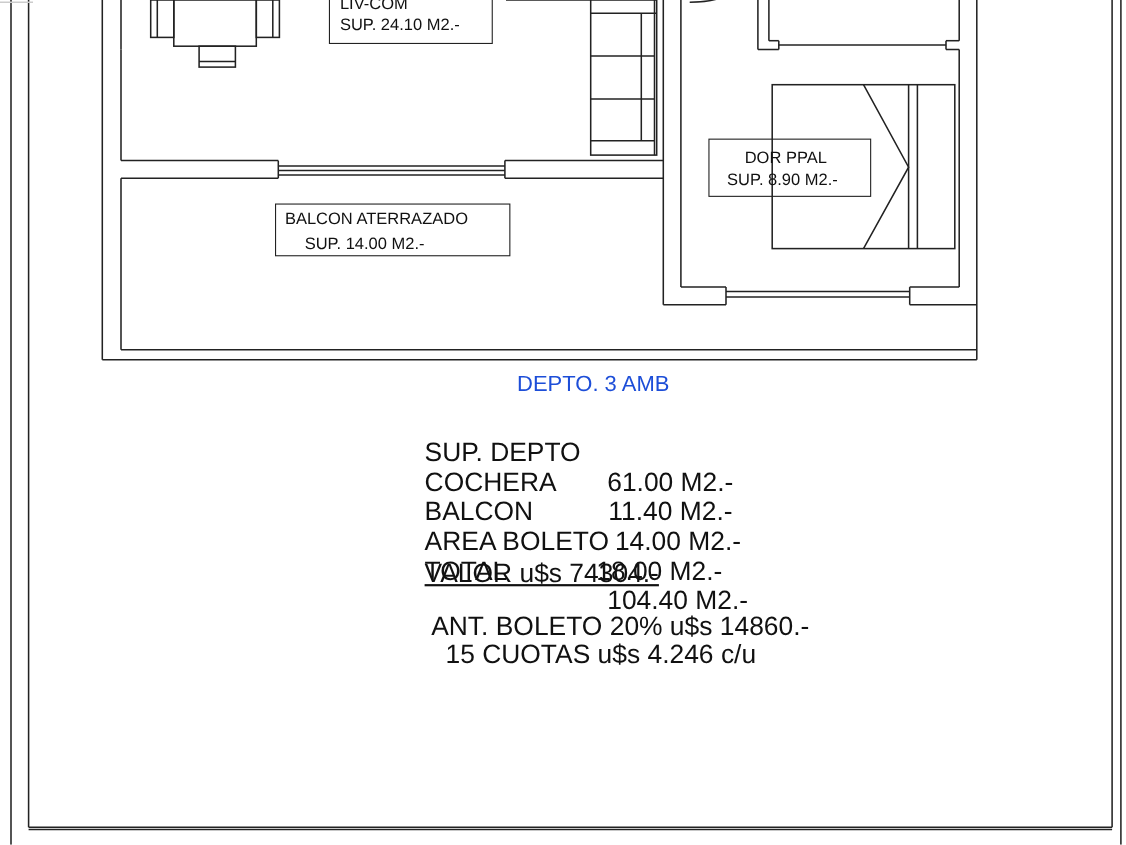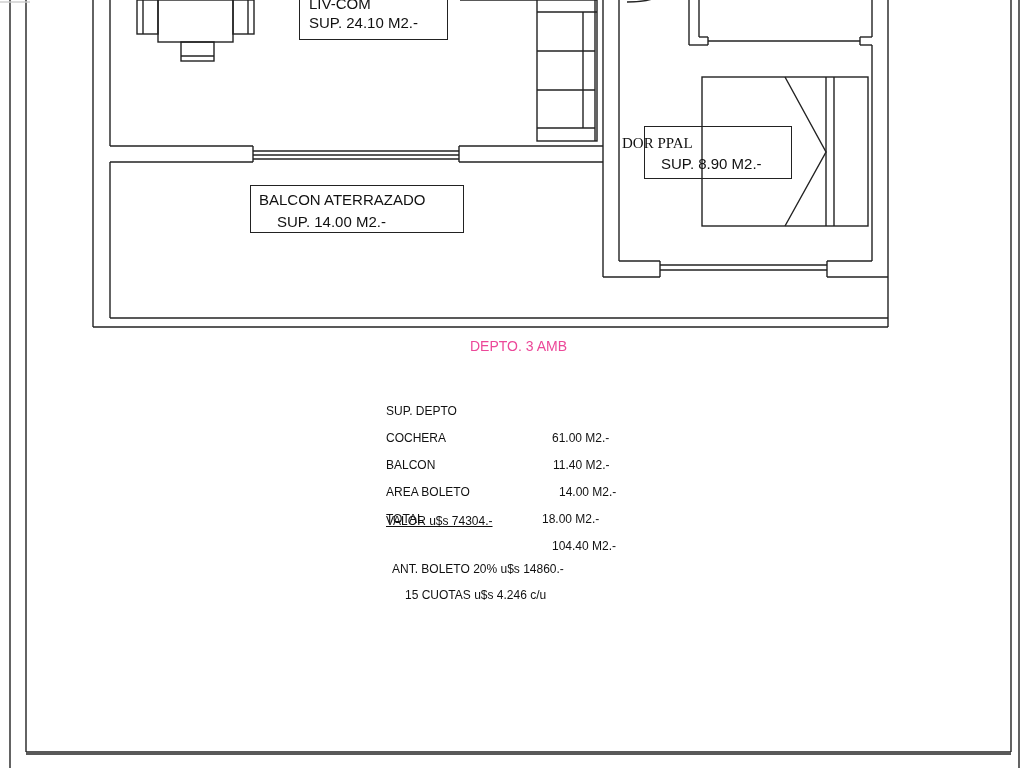--- a/index.html
+++ b/index.html
@@ -1,22 +1,22 @@
 <!DOCTYPE html>
 <html><head>
   <meta charset="utf-8">
   <style>
     html, body { margin: 0; padding: 0; background: #ffffff; }
     body { width: 1024px; height: 768px; position: relative; overflow: hidden; font-family: "Liberation Sans", sans-serif; color: #111; }
     svg.plan { position: absolute; left: 0; top: 0; width: 1024px; height: 768px; }
     svg.plan line, svg.plan rect, svg.plan polyline, svg.plan path { stroke: #222; stroke-width: 1.4; fill: none; }
     .lbl { position: absolute; font-size: 15px; line-height: 19px; white-space: pre; color: #111; }
     .lbl-box { position: absolute; border: 1.4px solid #222; background: transparent; box-sizing: border-box; }
-    .caption { position: absolute; font-size: 14px; color: #ec4899; }
-    .summary { position: absolute; left: 386px; top: 371px; font-size: 12px; line-height: 27px; color: #111; }
+    .caption { position: absolute; font-size: 20px; color: #1d4ed8; }
+    .summary { position: absolute; left: 386px; top: 371px; font-size: 24px; line-height: 27px; color: #111; }
     .summary .row { position: relative; height: 27px; white-space: pre; }
     .summary .row .k { position: absolute; left: 0; }
     .summary .row .v { position: absolute; }
     .summary .free { white-space: pre; height: 27px; }
   </style>
 </head>
 <body>
 
 <svg class="plan" viewBox="0 0 1024 768" xmlns="http://www.w3.org/2000/svg">
 
@@ -106,21 +106,21 @@
     <rect x="181" y="42" width="33" height="19"></rect>
     <line x1="181" y1="56" x2="214" y2="56"></line>
   </g>
 </svg>
 
 <div class="lbl-box" style="left:299px;top:-6px;width:149px;height:46px;"></div>
 <div class="lbl" style="left:309px;top:-6px;">LIV-COM</div>
 <div class="lbl" style="left:309px;top:13px;">SUP. 24.10 M2.-</div>
 
 <div class="lbl-box" style="left:644px;top:126px;width:148px;height:53px;"></div>
-<div class="lbl" style="left:622px;top:134px;font-family:Liberation Serif, serif;">DOR PPAL</div>
+<div class="lbl" style="left:677px;top:134px;">DOR PPAL</div>
 <div class="lbl" style="left:661px;top:154px;">SUP. 8.90 M2.-</div>
 
 <div class="lbl-box" style="left:250px;top:185px;width:214px;height:48px;"></div>
 <div class="lbl" style="left:259px;top:190px;">BALCON ATERRAZADO</div>
 <div class="lbl" style="left:277px;top:212px;">SUP. 14.00 M2.-</div>
 
 <div class="caption" style="left:470px;top:338px;">DEPTO. 3 AMB</div>
 
 <div class="summary">
   <div class="row">

